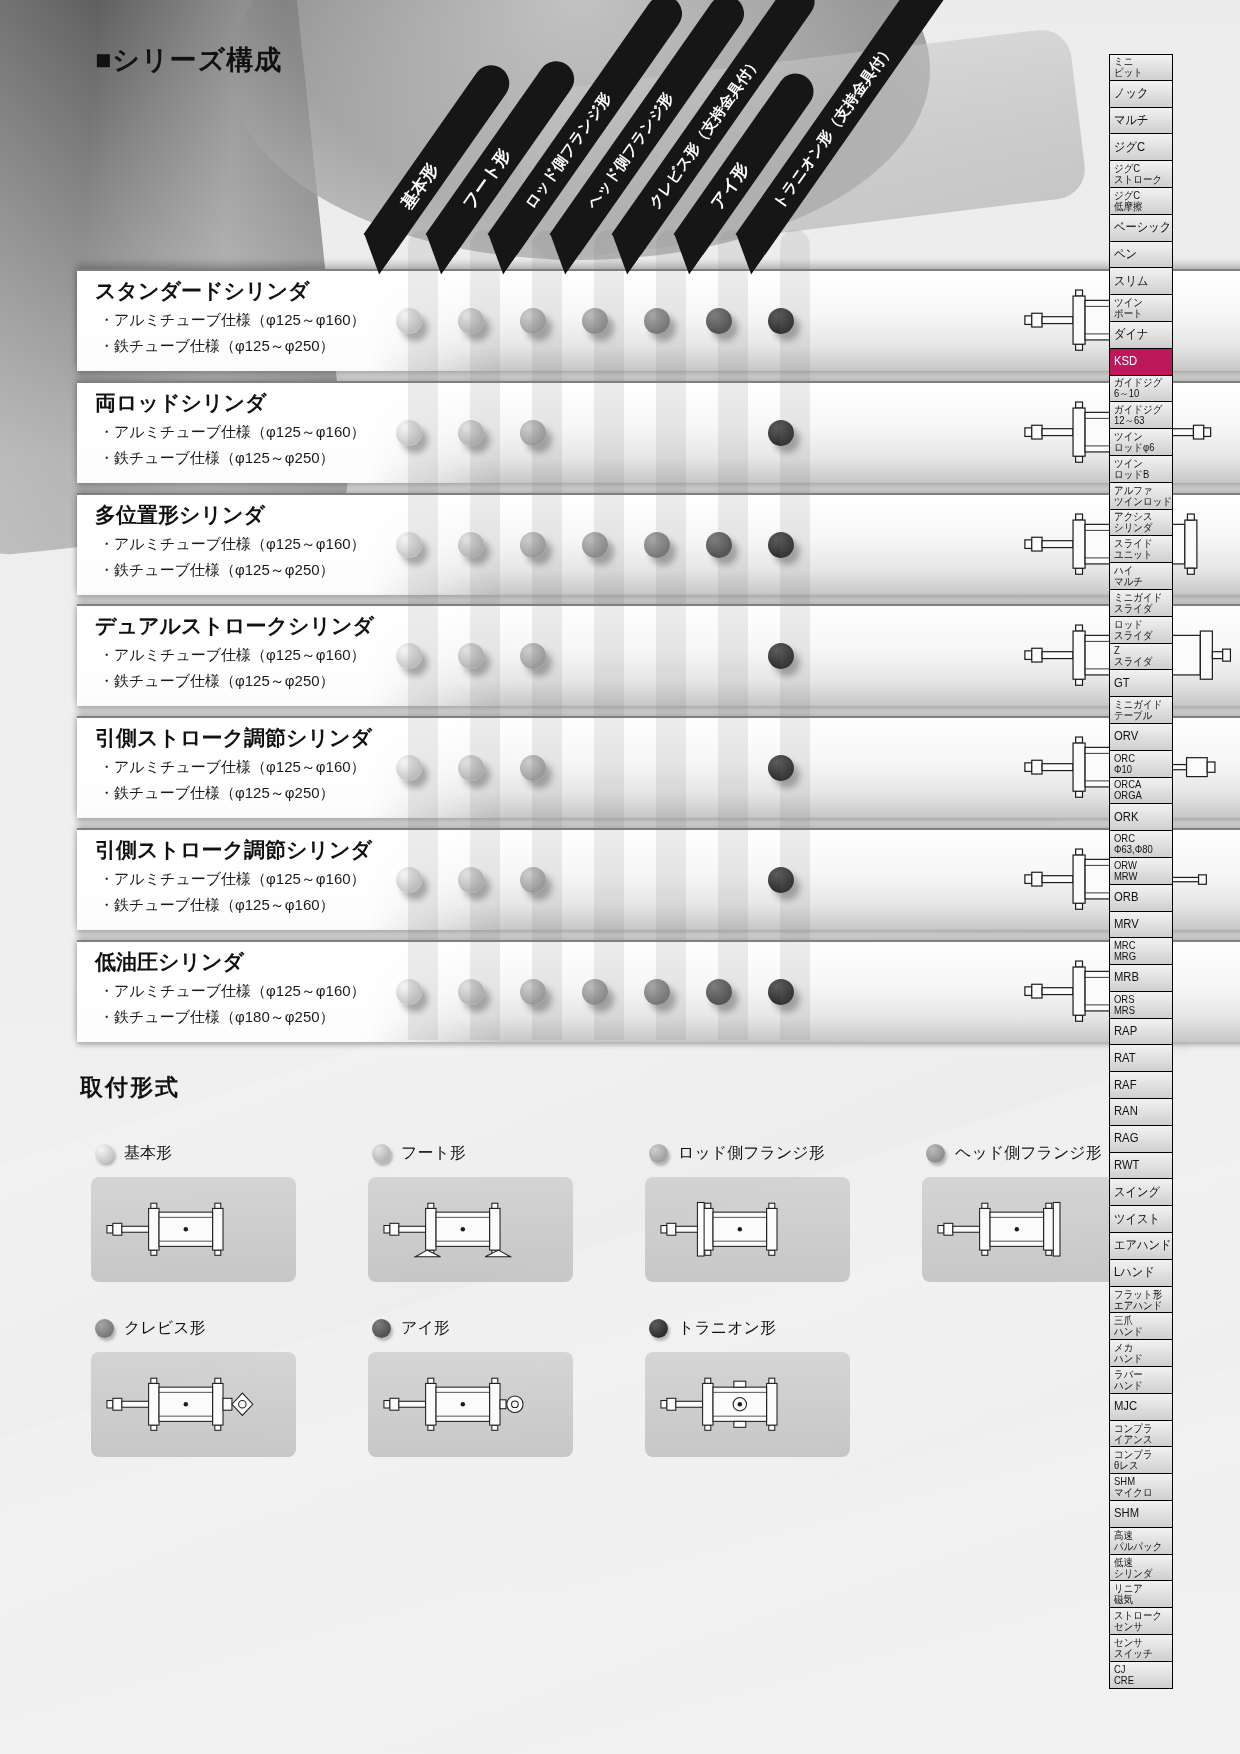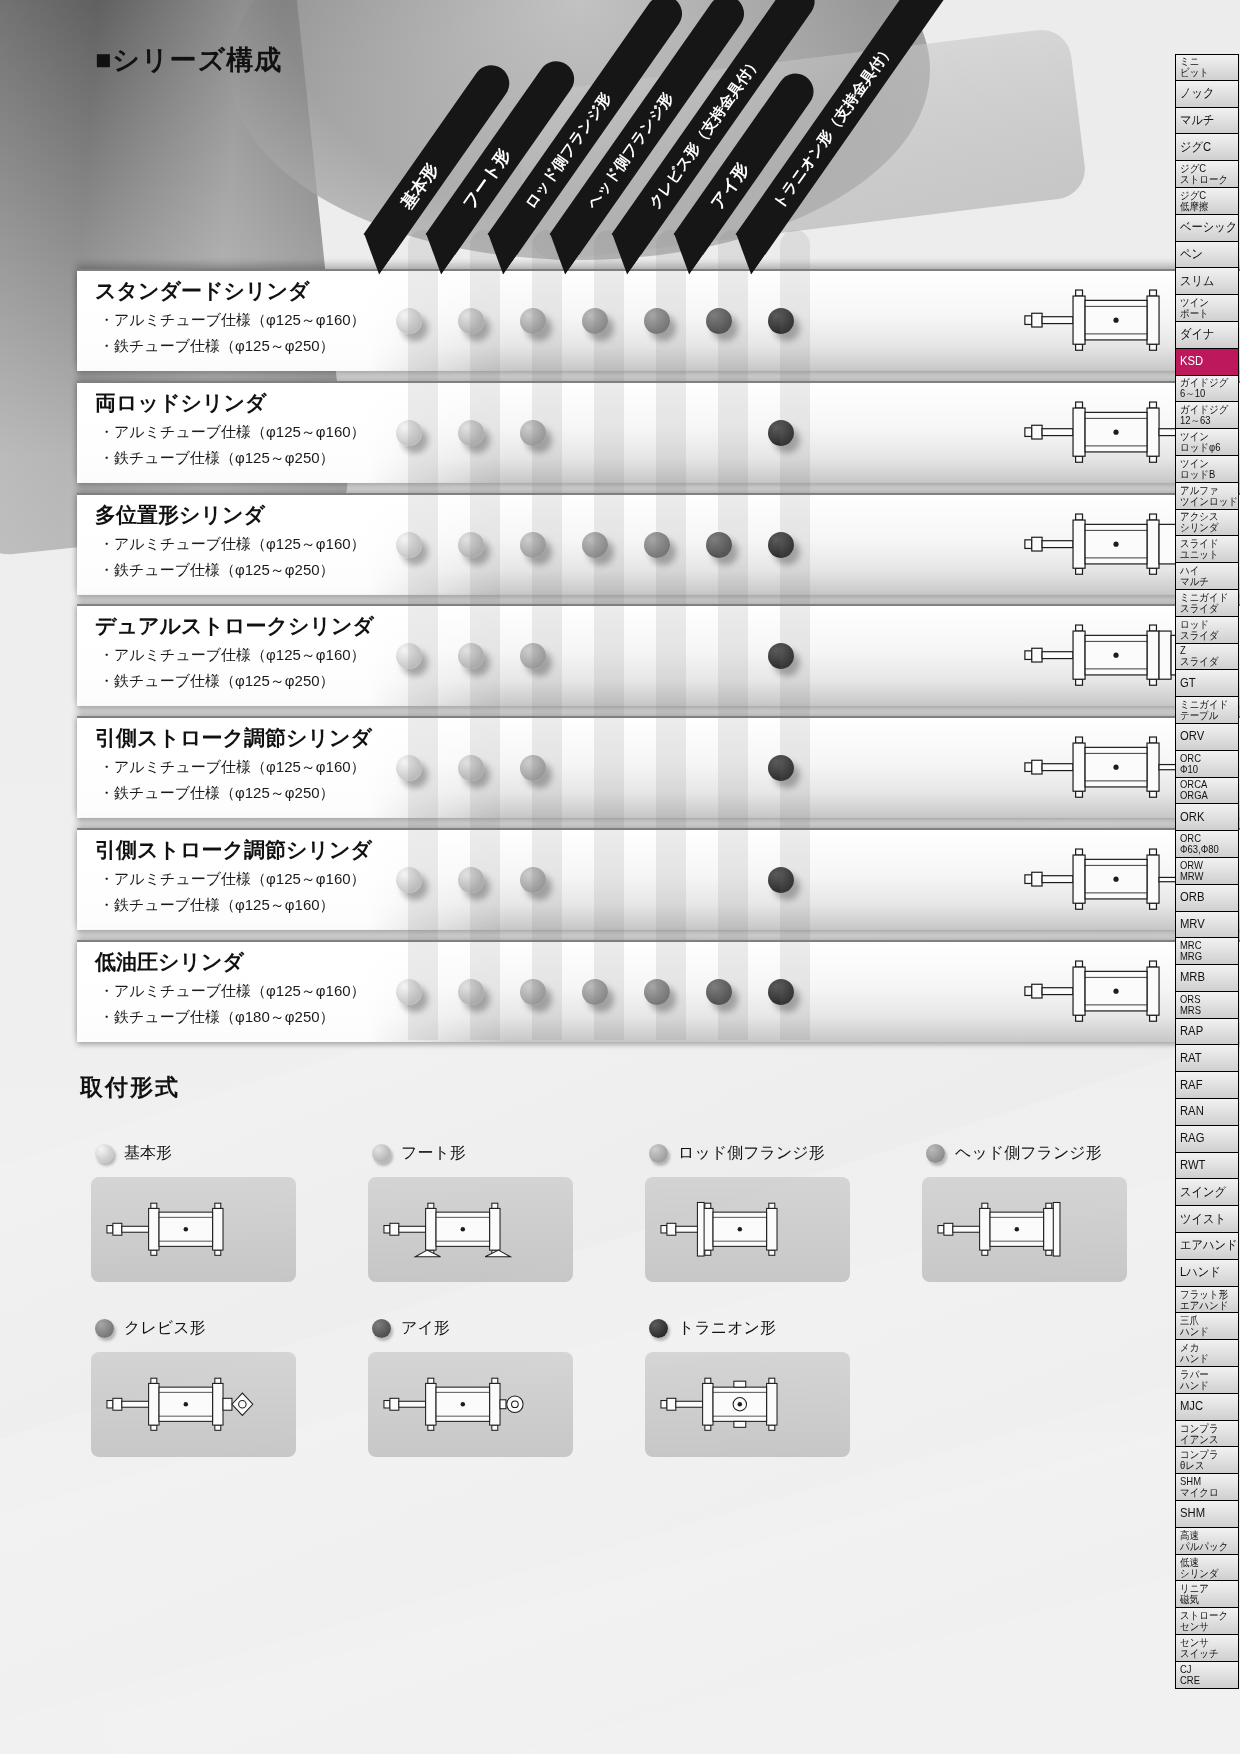--- a/index.html
+++ b/index.html
@@ -49,21 +49,21 @@
   
   .mount-title{position:absolute;left:80px;top:1072px;z-index:3;margin:0;font-size:23px;font-weight:600;color:#111;letter-spacing:2px;}
   .legend-item{position:absolute;z-index:3;display:flex;align-items:center;gap:10px;}
   .legend-dot{width:19px;height:19px;border-radius:50%;box-shadow:2px 3px 3px rgba(0,0,0,.25);}
   .legend-label{font-size:16px;color:#111;}
   .mount-box{position:absolute;z-index:3;width:205px;height:105px;border-radius:8px;
       background:linear-gradient(180deg,rgba(190,190,190,.55),rgba(165,165,165,.55));
       display:flex;align-items:center;justify-content:center;}
   .mount-box svg{width:186px;height:92px;}
   
-  .sidebar{position:absolute;left:1175px;top:54px;width:64px;z-index:6;}
+  .sidebar{position:absolute;left:1109px;top:54px;width:64px;z-index:6;}
   .tab{box-sizing:border-box;height:26.8px;border:1px solid #000;border-top:none;
       background:linear-gradient(180deg,#f2f2f2,#cfcfcf);color:#111;
       display:flex;flex-direction:column;justify-content:center;padding-left:4px;overflow:hidden;}
   .tab:first-child{border-top:1px solid #000;}
   .tab.active{background:#be185d;color:#fff;}
   .tab span{display:block;transform:scaleX(.9);transform-origin:0 50%;white-space:nowrap;}
   .tab .l1only{font-size:12.5px;line-height:13px;}
   .tab .l2{font-size:10.5px;line-height:11px;}
   
   .footer{position:absolute;left:0;top:1686px;width:1210px;z-index:3;text-align:right;}

